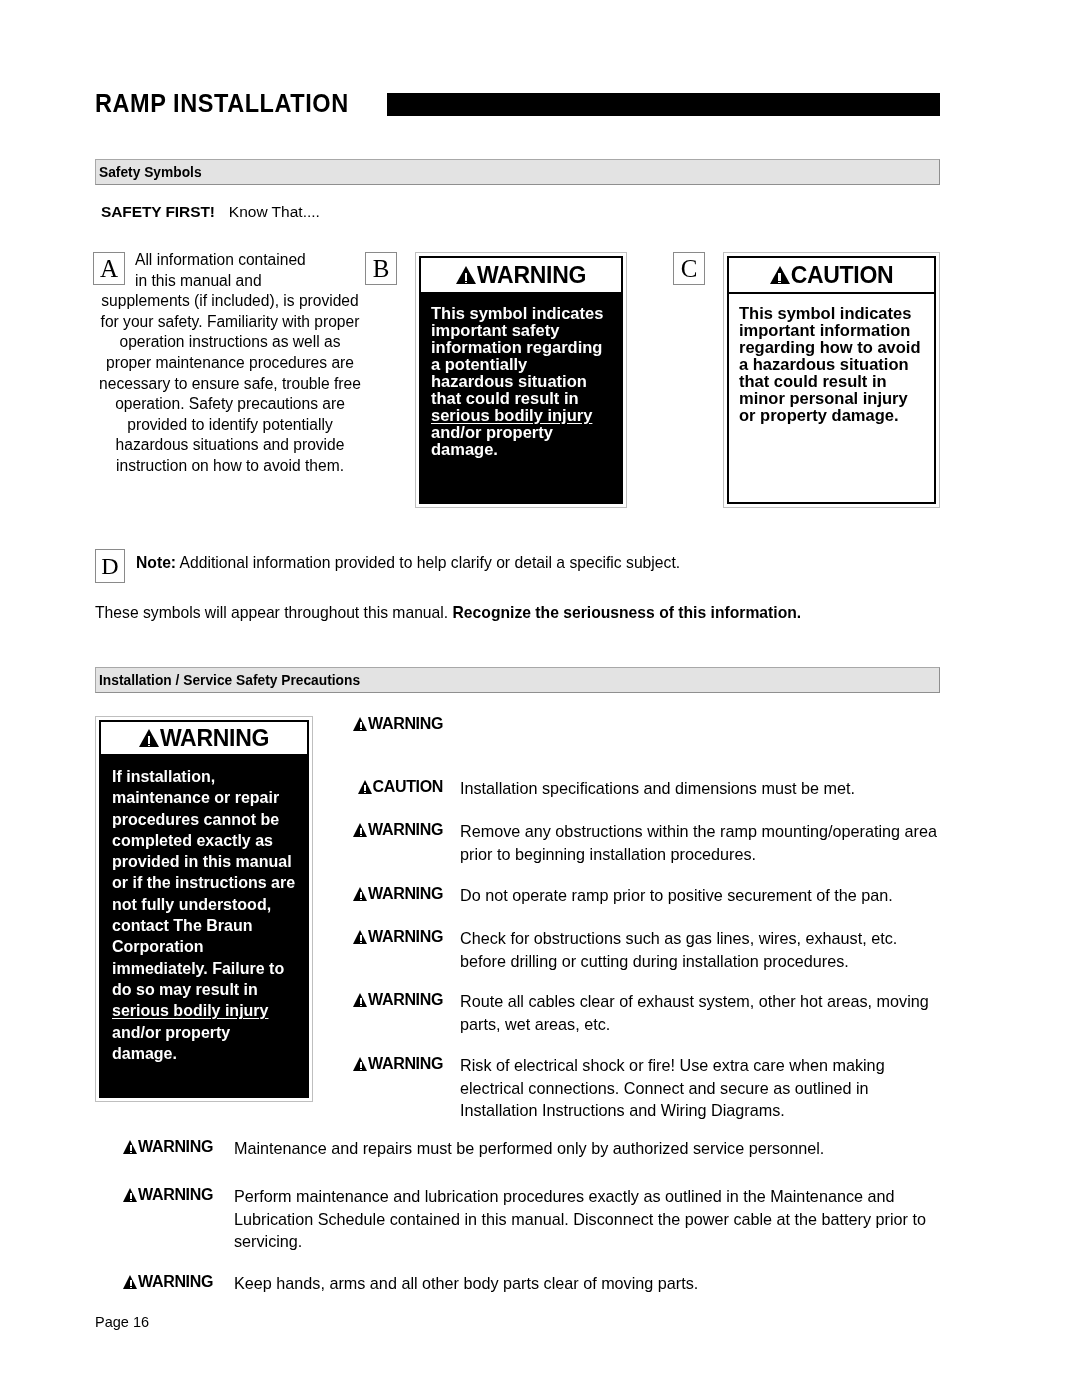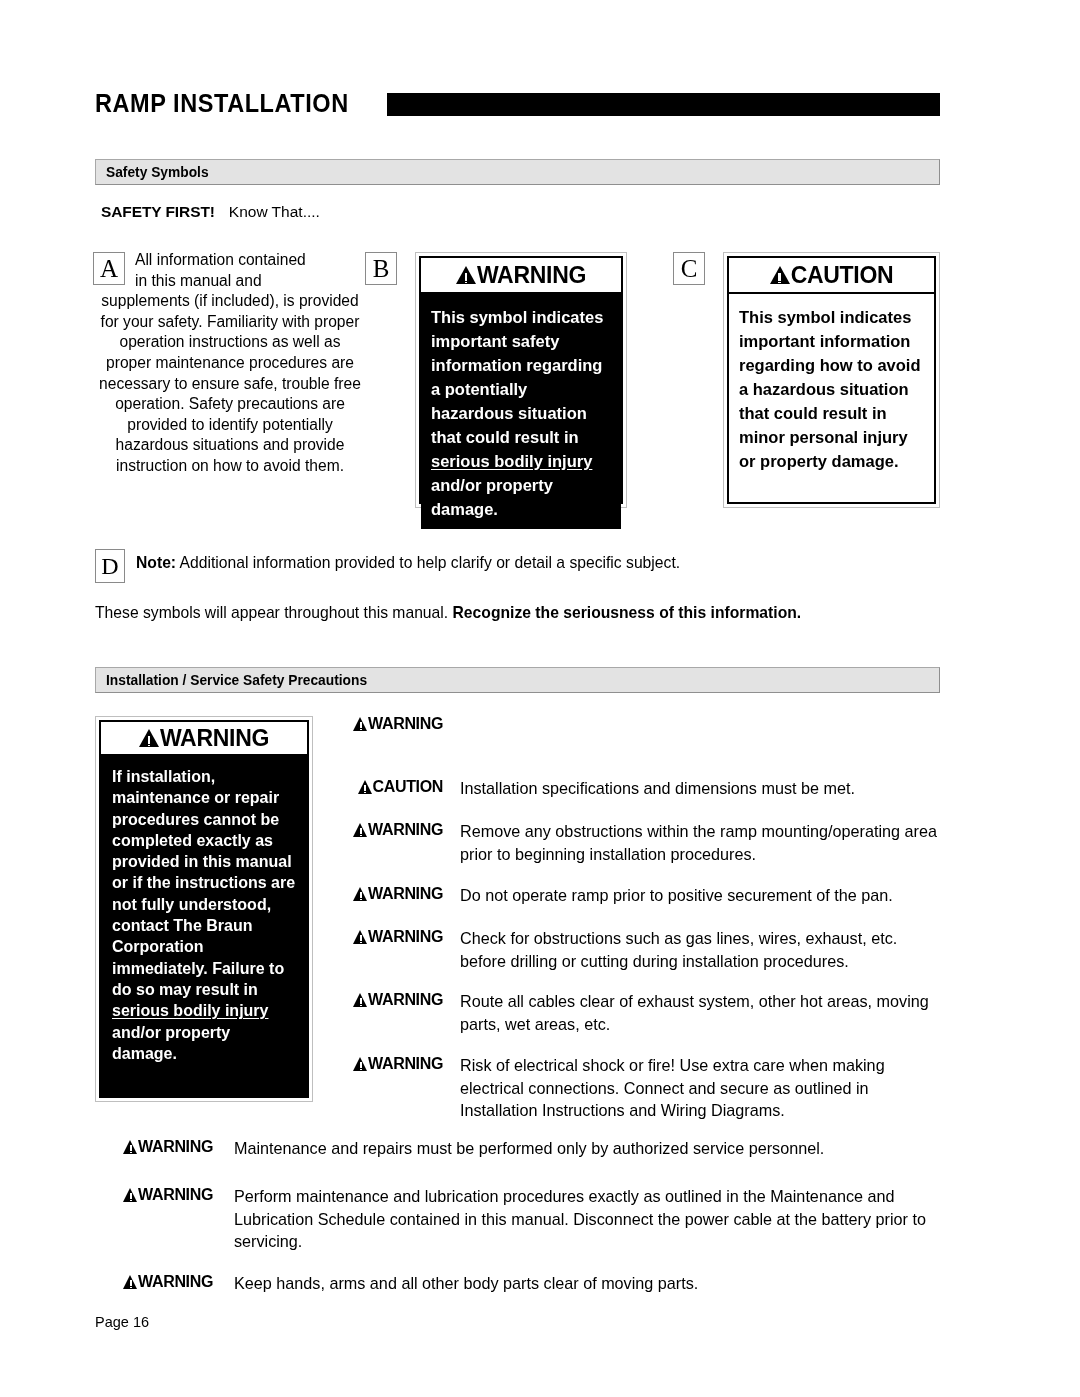--- a/index.html
+++ b/index.html
@@ -54,21 +54,21 @@
     position: absolute;
     left: 95px;
     width: 845px;
     height: 26px;
     background: #e3e3e3;
     border: 1px solid #a8a8a8;
     border-right-color: #8f8f8f;
     border-bottom-color: #8f8f8f;
     display: flex;
     align-items: center;
-    padding-left: 10px;
+    padding-left: 3px;
   }
   .section-bar span {
     font-size: 14.5px;
     font-weight: bold;
     transform: scaleX(0.95);
     transform-origin: left center;
     white-space: nowrap;
   }
   #bar-safety-symbols { top: 159px; }
   #bar-install-service { top: 667px; }
@@ -182,21 +182,21 @@
   .tri.small { width: 15px; height: 14px; margin-right: 0px; }
   .tri.small .shape { border-left-width: 7.5px; border-right-width: 7.5px; border-bottom-width: 14px; }
   .tri.small .bang { left: 6.4px; bottom: 2.6px; width: 2.1px; height: 6px; }
   .tri.small .dot { left: 6.4px; bottom: 0.6px; width: 2.1px; height: 1.4px; }
 
   .signal-body {
     flex: 1;
     padding: 11px 9px 8px 10px;
     font-size: 16.5px;
     font-weight: bold;
-    line-height: 24px;
+    line-height: 17px;
   }
   .signal-box.dark .signal-body {
     background: #000000;
     color: #ffffff;
   }
   .signal-box.light .signal-body {
     background: #ffffff;
     color: #000000;
   }
   .u { text-decoration: underline; text-underline-offset: 2px; }

